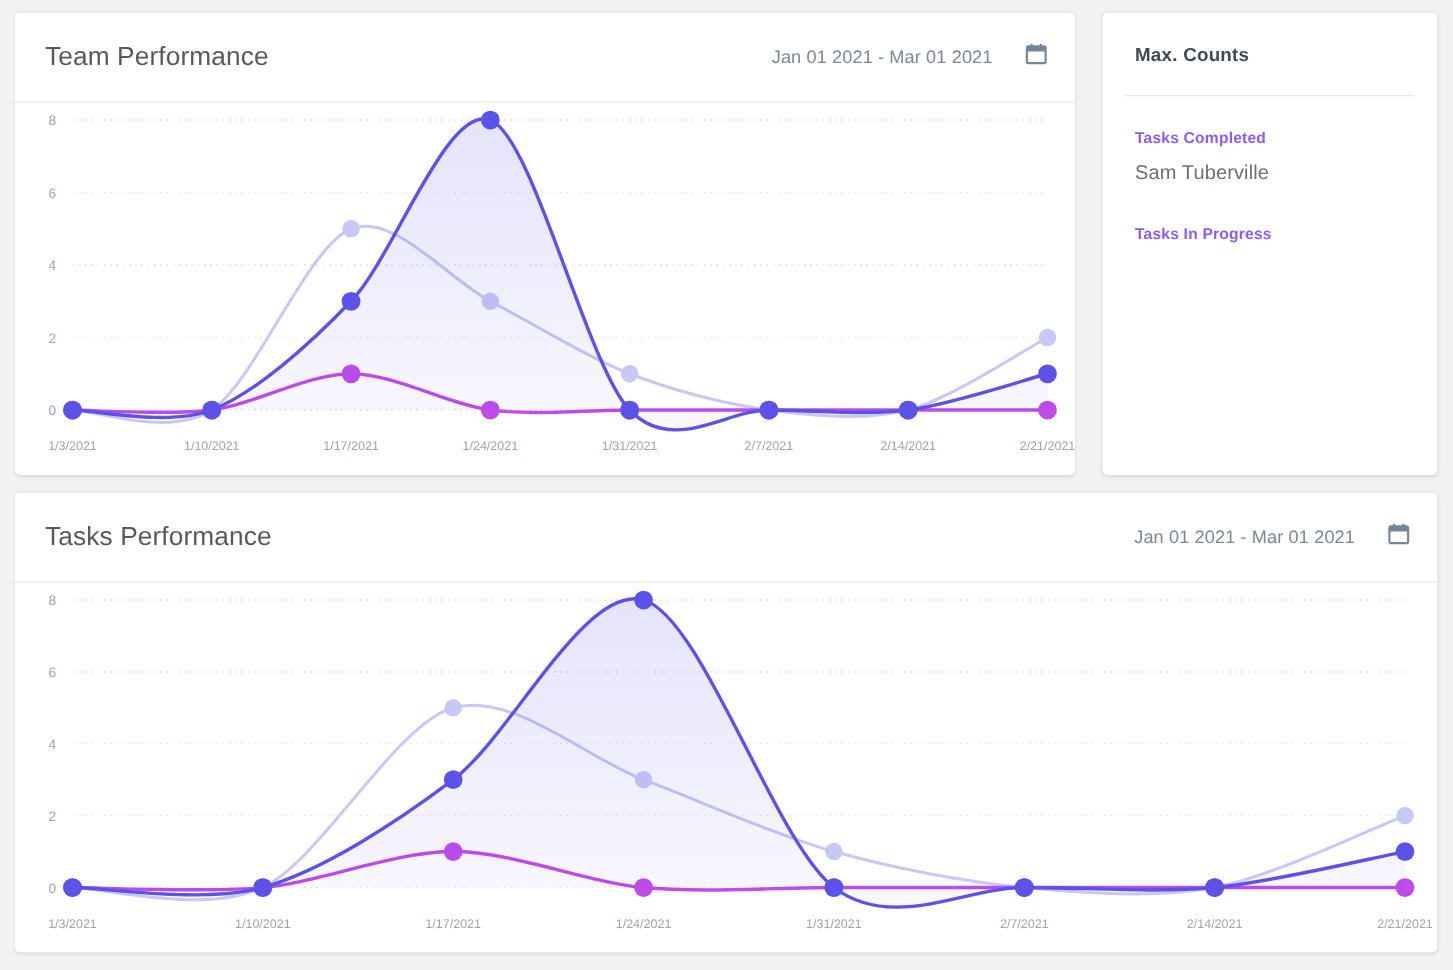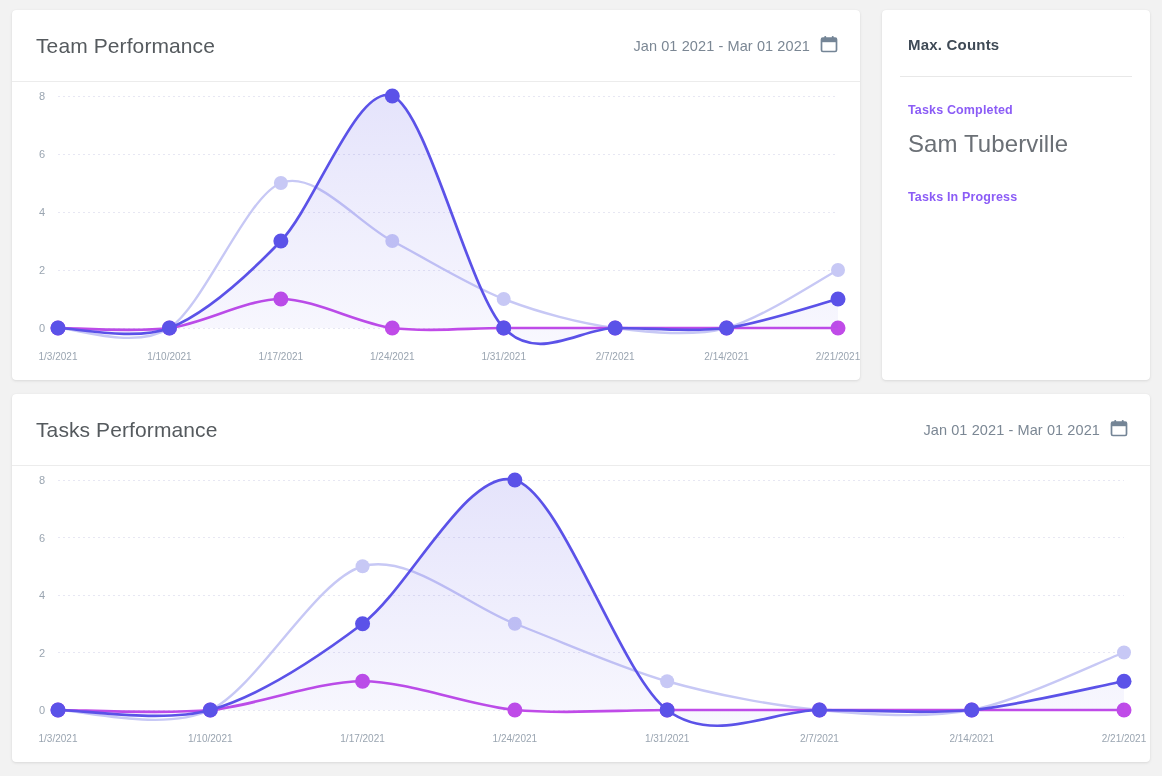--- a/index.html
+++ b/index.html
@@ -44,21 +44,21 @@
   }
   .card-title {
     font-size: 21px;
     font-weight: 400;
     color: #555a5e;
     letter-spacing: .1px;
   }
   .range-wrap {
     display: flex;
     align-items: center;
-    gap: 10px;
+    gap: 26px;
   }
   .range-text {
     font-size: 14.5px;
     color: #7b8794;
     letter-spacing: .1px;
   }
   .cal-icon { display: block; }
 
   .side-title {
     font-size: 15px;
@@ -75,21 +75,21 @@
   .stat-block { padding: 0 0 0 10px; }
   .stat-block.first { margin-top: 26px; }
   .stat-block.second { margin-top: 32px; }
   .stat-label {
     font-size: 12.5px;
     font-weight: 700;
     color: #8b5cf6;
     letter-spacing: .15px;
   }
   .stat-value {
-    font-size: 24px;
+    font-size: 16px;
     font-weight: 400;
     color: #6b7076;
     margin-top: 13px;
     letter-spacing: .1px;
   }
 
   .chart-body { flex: 1; position: relative; }
   .chart-svg { display: block; width: 100%; height: 100%; }
   .ax-text { font-family: "Liberation Sans", sans-serif; fill: #9aa5b1; }
   .ytick { font-size: 11px; }

